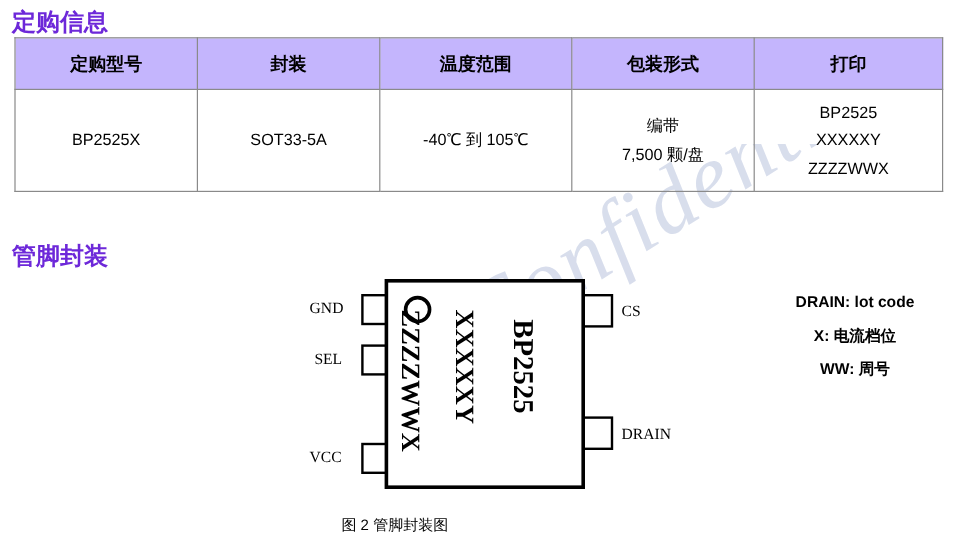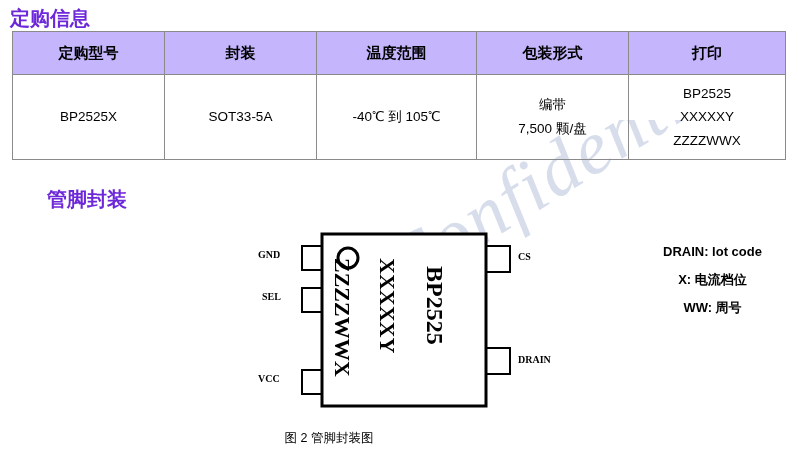--- a/index.html
+++ b/index.html
@@ -54,22 +54,21 @@
     color: #6d28d9;
   }
   #order-title {
     position: absolute;
     left: 10px;
     top: 5px;
   }
   #pinout-title {
     position: absolute;
     left: 10px;
-    top: 186px;
-    margin-left: 37px;
+    top: 200px;
   }
 
   
   .order-table {
     position: absolute;
     left: 12px;
     top: 31px;
     width: 773px;
     border-collapse: collapse;
     table-layout: fixed;
@@ -103,22 +102,22 @@
     top: 218px;
     width: 798px;
     height: 230px;
   }
   .diagram svg {
     display: block;
   }
 
   .pin-label {
     font-family: "Liberation Serif", serif;
-    font-size: 10px;
-    font-weight: bold;
+    font-size: 13px;
+    font-weight: normal;
   }
   .fig-caption {
     position: absolute;
     left: 0;
     top: 212px;
     width: 658px;
     text-align: center;
     font-size: 12.5px;
   }
 

